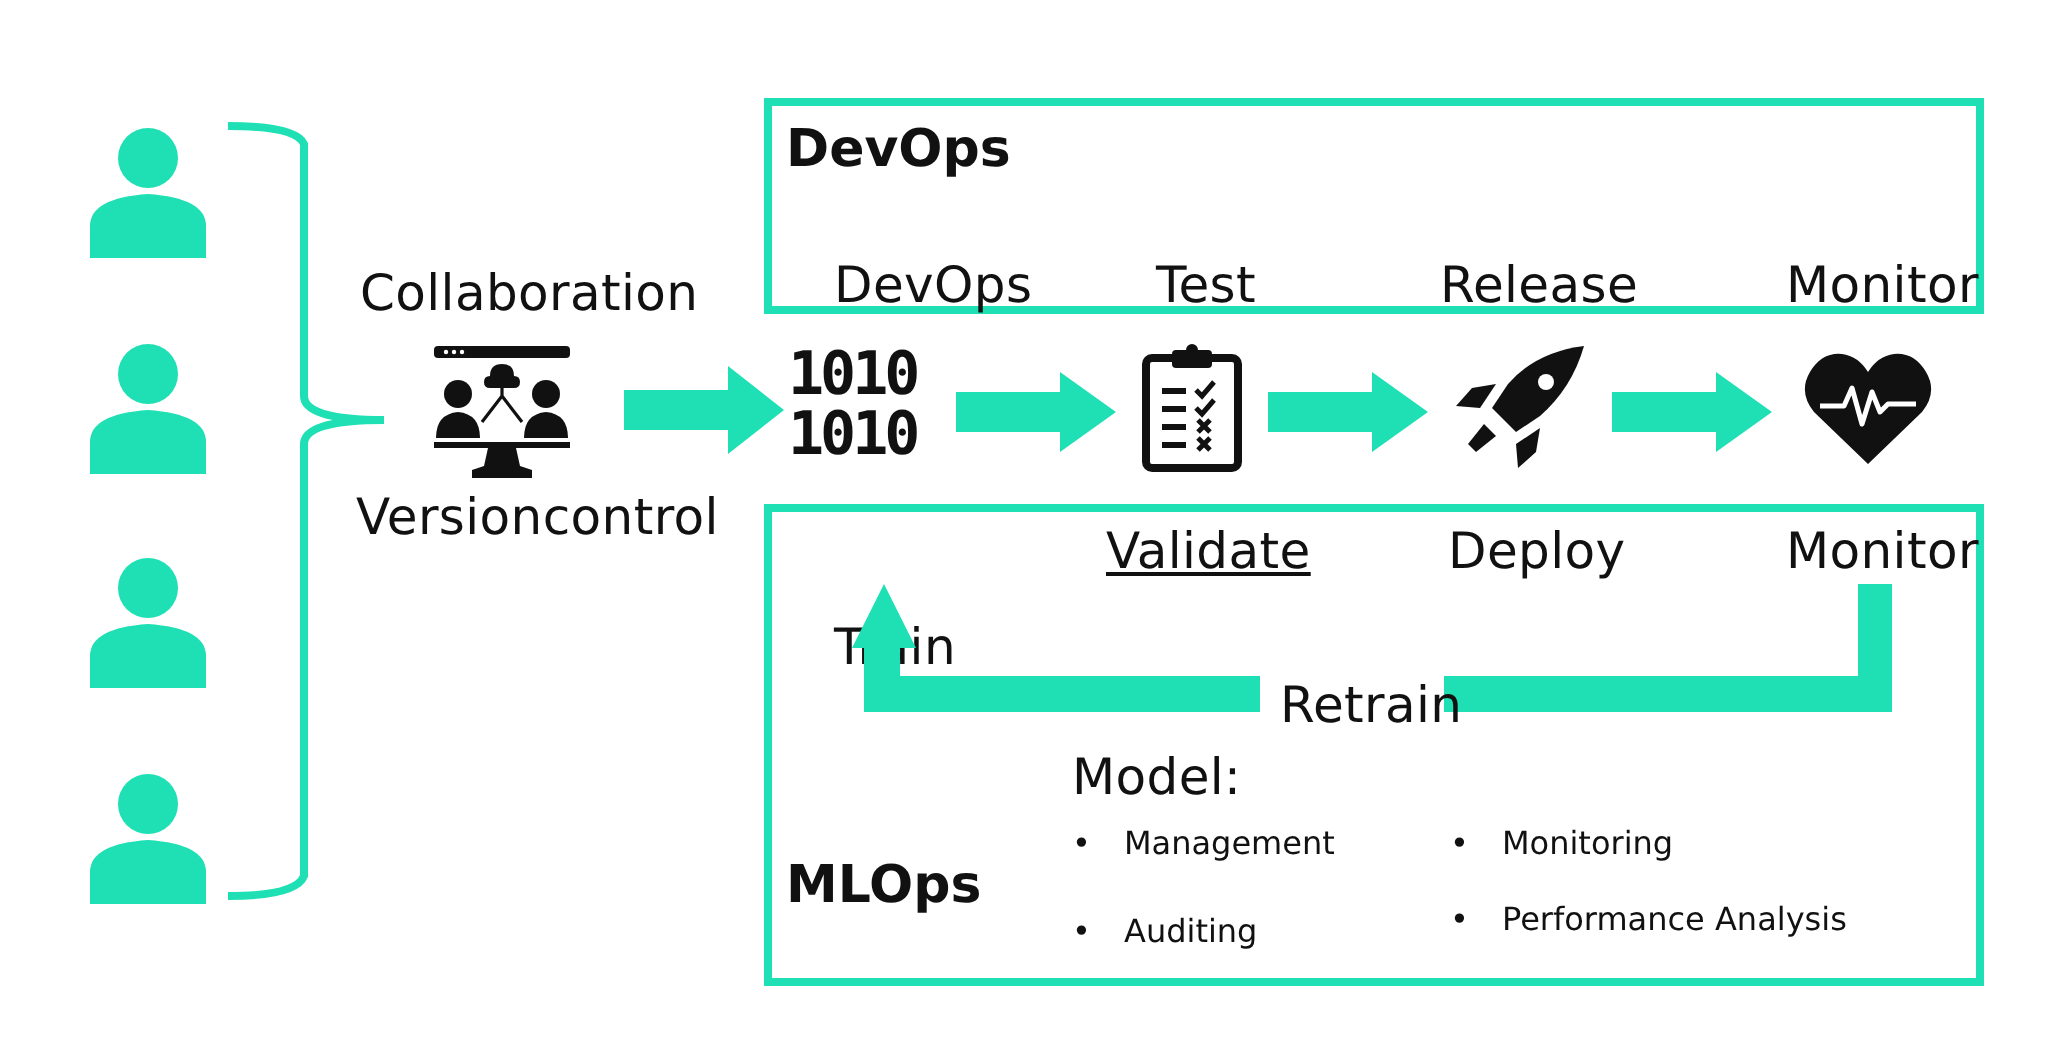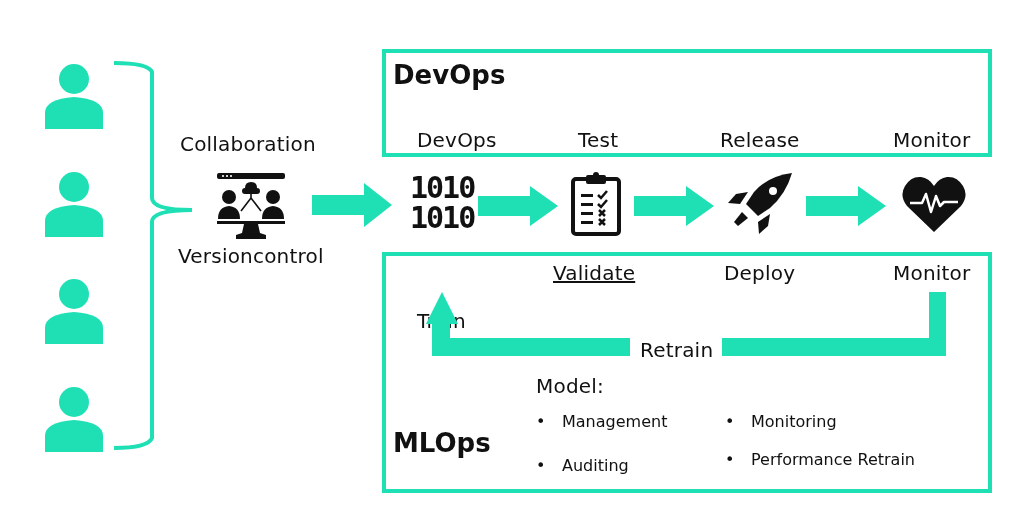--- a/index.html
+++ b/index.html
@@ -1,19 +1,19 @@
 <!DOCTYPE html>
 <html><head>
   <meta charset="utf-8">
   <style>
     html, body { margin: 0; padding: 0; background: #ffffff; }
     body { width: 1024px; height: 520px; position: relative; overflow: hidden;
            font-family: "DejaVu Sans", "Liberation Sans", sans-serif; color: #111; }
     .abs { position: absolute; }
-    .lbl { position: absolute; font-size: 20px; font-weight: 400; white-space: nowrap; letter-spacing: 0.2px; }
+    .lbl { position: absolute; font-size: 25px; font-weight: 400; white-space: nowrap; letter-spacing: 0.2px; }
     .box { position: absolute; border: 4px solid #1ee0b4; box-sizing: border-box; }
     .title { position: absolute; font-size: 26px; font-weight: 700; white-space: nowrap; }
     .user { position: absolute; width: 62px; height: 66px; }
     svg { display: block; }
     .bullet-row { position: absolute; font-size: 16px; white-space: nowrap; }
     .bullet-row .dot { display: inline-block; width: 26px; }
   </style>
 </head>
 <body>
 
@@ -71,21 +71,21 @@
   <path d="M0 12 L52 12 L52 0 L80 22 L52 44 L52 32 L0 32 Z" fill="#1ee0b4"></path>
 </svg>
 
 <div class="box" style="left:382px;top:49px;width:610px;height:108px;"></div>
 <div class="title" style="left:393px;top:60px;">DevOps</div>
 <div class="lbl" style="left:417px;top:128px;">DevOps</div>
 <div class="lbl" style="left:578px;top:128px;">Test</div>
 <div class="lbl" style="left:720px;top:128px;">Release</div>
 <div class="lbl" style="left:893px;top:128px;">Monitor</div>
 
-<div class="abs" style="left:410px;top:173px;width:66px;height:62px;font-family:'DejaVu Sans Mono','Liberation Mono',monospace;font-weight:700;font-size:30px;line-height:30px;letter-spacing:-2px;">
+<div class="abs" style="left:394px;top:173px;width:66px;height:62px;font-family:'DejaVu Sans Mono','Liberation Mono',monospace;font-weight:700;font-size:30px;line-height:30px;letter-spacing:-2px;">
   <div>1010</div>
   <div>1010</div>
 </div>
 
 <svg class="abs" style="left:478px;top:186px;" width="82" height="40" viewBox="0 0 82 40">
   <path d="M0 10 L52 10 L52 0 L80 20 L52 40 L52 30 L0 30 Z" fill="#1ee0b4"></path>
 </svg>
 
 <svg class="abs" style="left:570px;top:172px;" width="52" height="64" viewBox="0 0 52 64">
   <rect x="3" y="7" width="46" height="55" rx="3" fill="none" stroke="#111" stroke-width="4"></rect>
@@ -138,16 +138,16 @@
 <div class="bullet-row" style="left:536px;top:412px;">
   <span class="dot">•</span><span>Management</span>
 </div>
 <div class="bullet-row" style="left:536px;top:456px;">
   <span class="dot">•</span><span>Auditing</span>
 </div>
 <div class="bullet-row" style="left:725px;top:412px;">
   <span class="dot">•</span><span>Monitoring</span>
 </div>
 <div class="bullet-row" style="left:725px;top:450px;">
-  <span class="dot">•</span><span>Performance Retrain</span>
+  <span class="dot">•</span><span>Performance Analysis</span>
 </div>
 
 <div class="title" style="left:393px;top:428px;">MLOps</div>
 
 </body></html>

